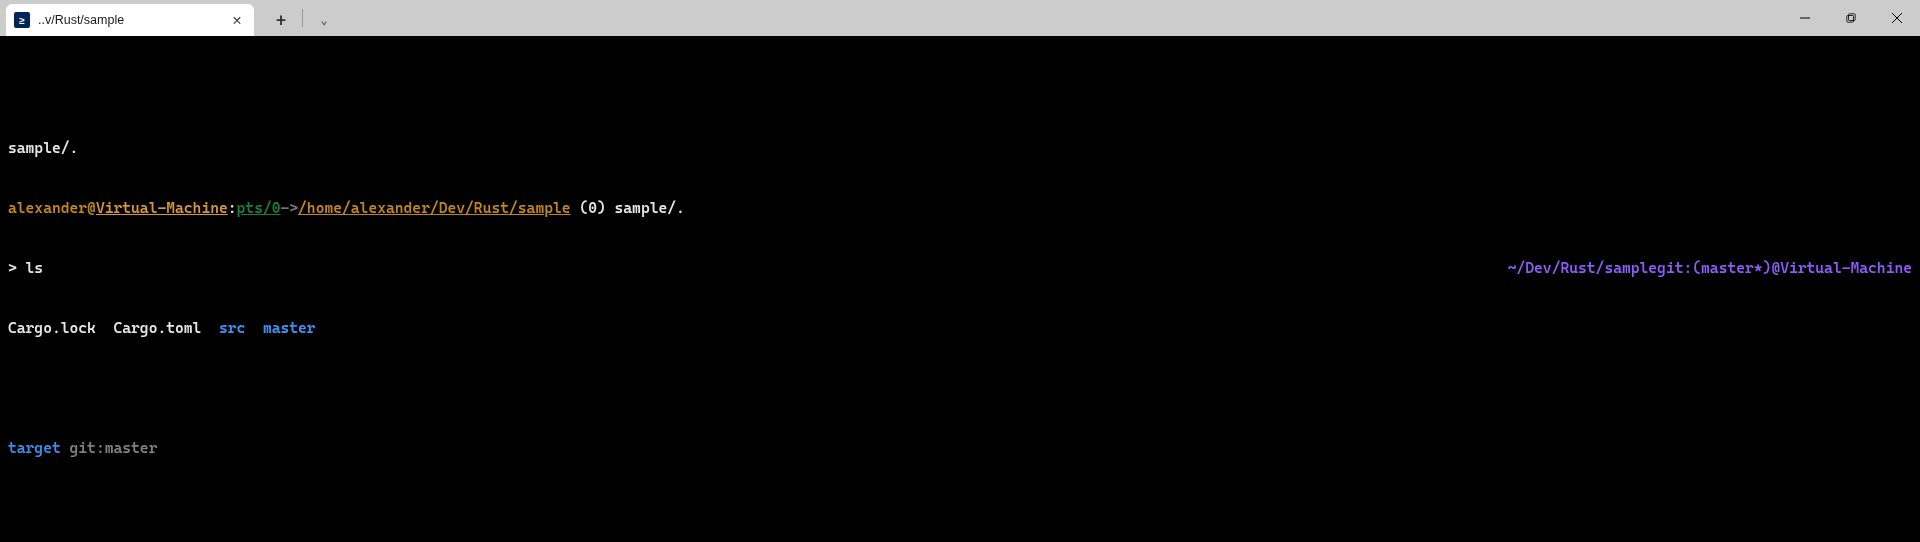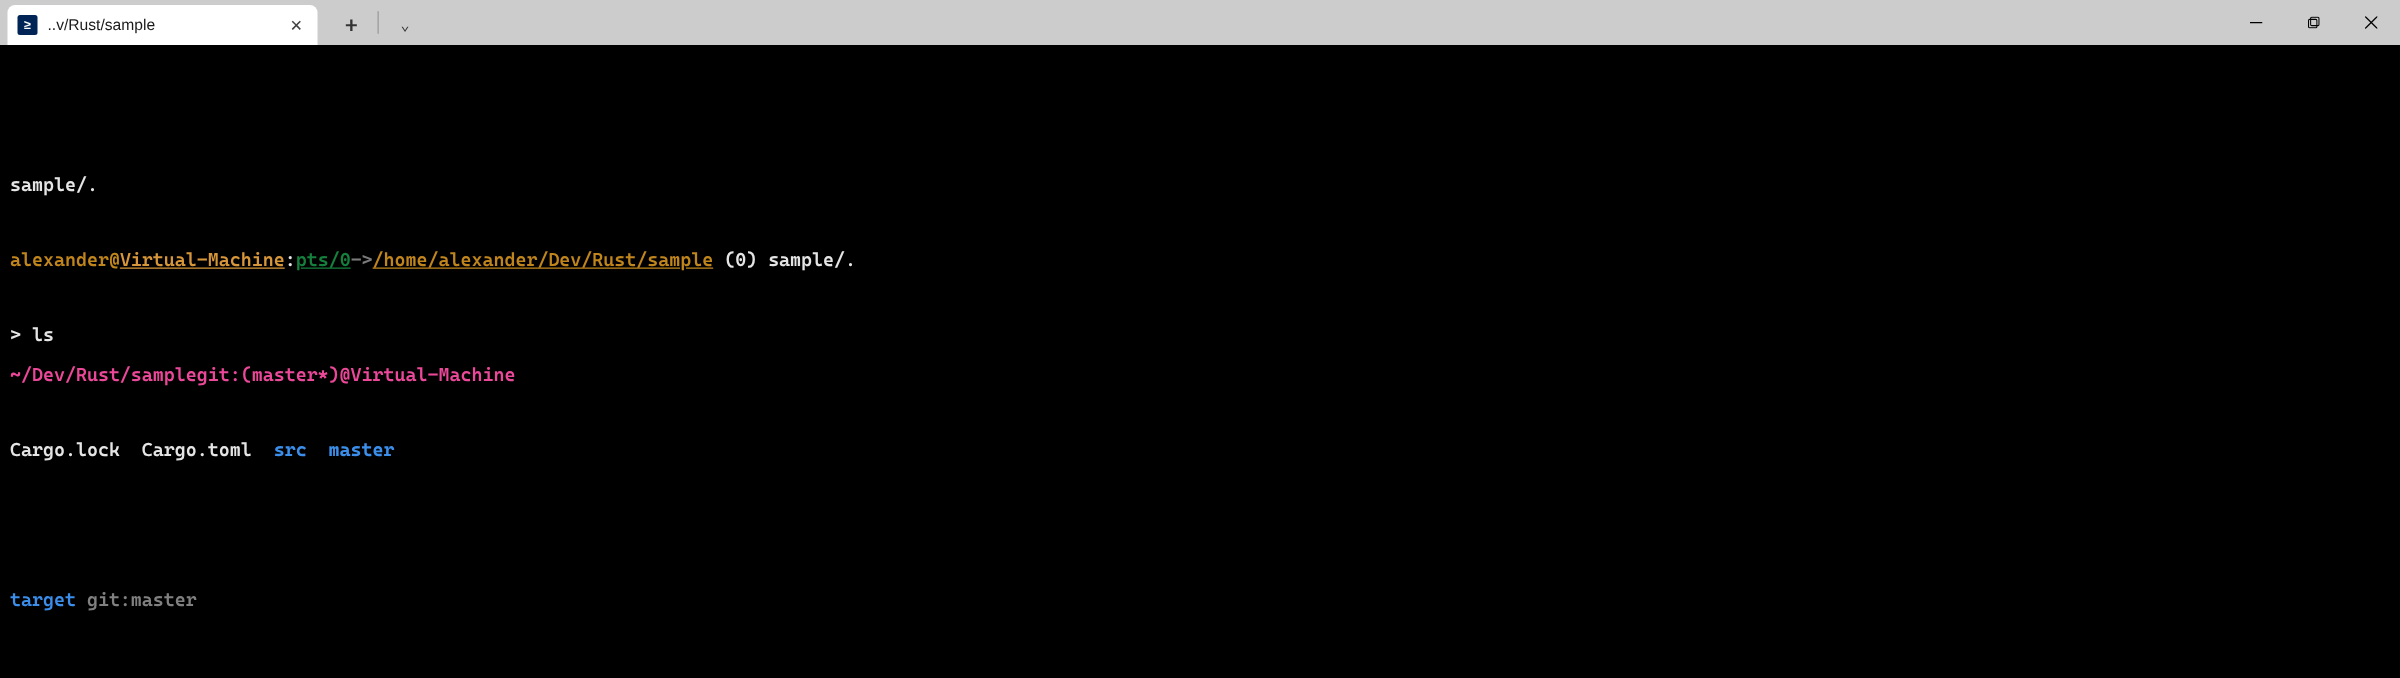--- a/index.html
+++ b/index.html
@@ -80,23 +80,23 @@
   .terminal {
     background: #000;
     color: #e5e5e5;
     height: calc(542px - 36px);
     padding: 22px 8px 6px 8px;
     line-height: 20px;
     white-space: pre;
     font-weight: 600;
     letter-spacing: 0;
   }
-  .row { display: flex; justify-content: space-between; flex-direction: column; }
+  .row { display: flex; justify-content: space-between; }
   .row .l { white-space: pre; }
-  .row .r { white-space: pre; color:#ec4899;margin-top:12px; }
+  .row .r { white-space: pre; color:#8b5cf6; }
   .c-white  { color: #e5e5e5; }
   .c-user   { color: #c0851c; }
   .c-host   { color: #d69639; text-decoration: underline; }
   .c-tty    { color: #15803d; text-decoration: underline; }
   .c-arrow  { color: #7a7a7a; }
   .c-path   { color: #c0851c; text-decoration: underline; }
   .c-paren  { color: #e5e5e5; }
   .c-dir    { color: #3b8eea; font-weight: 700; }
   .c-grey   { color: #808080; }
   .c-promptdir { color: #3b8eea; }

